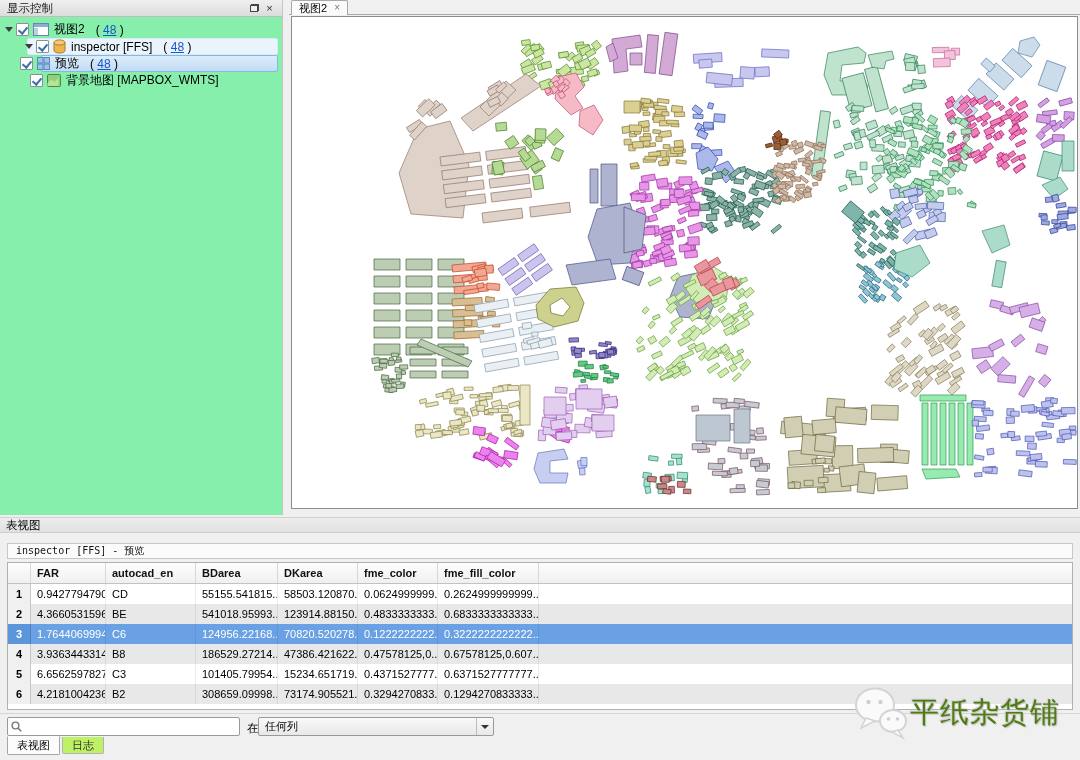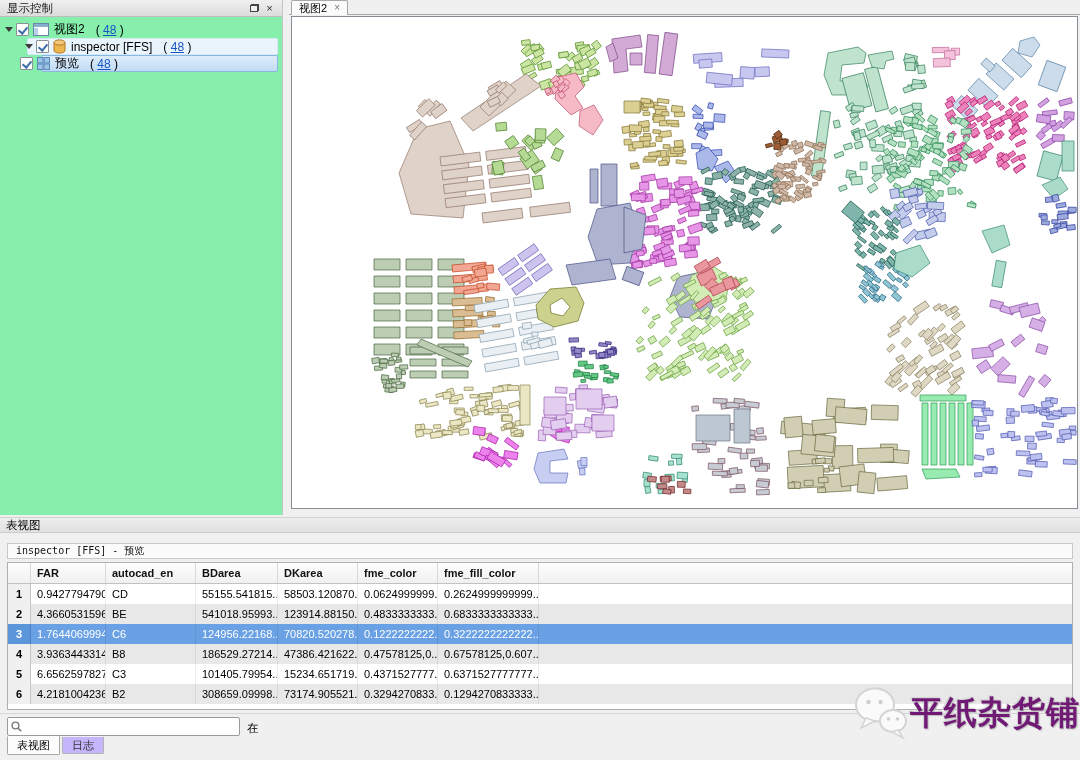--- a/index.html
+++ b/index.html
@@ -57,25 +57,25 @@
   #in-label { position:absolute; left:247px; top:7px; font-size:11.5px; }
   #col-combo { position:absolute; left:258px; top:3px; width:236px; height:19px; background:linear-gradient(#f9f9f9,#e8e8e8); border:1px solid #9a9a9a; border-radius:2px; display:flex; align-items:center; font-size:11px; }
   #col-combo .val { flex:1; padding-left:6px; }
   #col-combo .arr-box { width:17px; height:100%; border-left:1px solid #bdbdbd; display:flex; align-items:center; justify-content:center; }
   .darr { width:0; height:0; border-left:4px solid transparent; border-right:4px solid transparent; border-top:4px solid #333; }
 
   
   #bottom-tabs { position:absolute; top:737px; left:0; width:1080px; height:23px; display:flex; align-items:flex-start; padding-left:7px; }
   .btab { font-size:11px; display:flex; align-items:center; padding:0 9px; }
   .btab.active { height:19px; background:#fcfcfc; border:1px solid #a6a6a6; border-top:1px solid #fcfcfc; margin-top:-1px; border-radius:0 0 2px 2px; }
-  .btab.inactive { height:17px; background:#c4b5fd; border:1px solid #b2b2b2; border-top:none; border-radius:0 0 2px 2px; margin-left:2px; color:#333; }
+  .btab.inactive { height:17px; background:#bef264; border:1px solid #b2b2b2; border-top:none; border-radius:0 0 2px 2px; margin-left:2px; color:#333; }
 
   
   #watermark { position:absolute; left:852px; top:678px; width:228px; height:70px; display:flex; align-items:center; pointer-events:none; z-index:10; }
-  #wm-text { font-size:33px; font-weight:bold; letter-spacing:1px; color:#701a75; text-shadow:1px 1px 1px #bdbdbd, -1px -1px 1px #cdcdcd; white-space:nowrap; }
+  #wm-text { font-size:29px; font-weight:normal; letter-spacing:1px; color:#4d7c0f; text-shadow:1px 1px 1px #bdbdbd, -1px -1px 1px #cdcdcd; white-space:nowrap; }
 </style>
 </head>
 <body>
 
 <div id="app">
 
   <div id="left-panel">
     <div class="panel-hdr">
       <span class="ttl">显示控制</span>
       <span class="hdr-btn">
@@ -114,20 +114,30 @@
         <span class="ticon">
           <svg width="13" height="13">
               <rect x="0.5" y="0.5" width="5.5" height="5.5" fill="#9cc3e8" stroke="#5a88b8"></rect>
               <rect x="7" y="0.5" width="5.5" height="5.5" fill="#9cc3e8" stroke="#5a88b8"></rect>
               <rect x="0.5" y="7" width="5.5" height="5.5" fill="#9cc3e8" stroke="#5a88b8"></rect>
               <rect x="7" y="7" width="5.5" height="5.5" fill="#9cc3e8" stroke="#5a88b8"></rect>
             </svg>
         </span>
         <span class="tlabel">预览</span>
         <span class="cnt"><span>(</span> <a>48</a> <span>)</span></span>
+      </div>
+      <div class="trow" style="padding-left:30px">
+        <span class="cb"></span>
+        <span class="ticon">
+          <svg width="14" height="13">
+              <rect x="0.5" y="0.5" width="13" height="12" rx="1" fill="#8fd07a" stroke="#4a8a3a"></rect>
+              <path d="M0.5,9 l4,-3.5 3,2.5 4,-4.5 v8.5 h-11 z" fill="#b8e49a"></path>
+            </svg>
+        </span>
+        <span class="tlabel">背景地图 [MAPBOX_WMTS]</span>
       </div>
     </div>
   </div>
 
   <div id="view-pane">
     <div class="vtabbar">
       <div class="vtab">
         <span>视图2</span>
         <span class="x">×</span>
       </div>
@@ -1644,20 +1654,26 @@
       </div>
   </div>
 
   <div id="search-row">
     <input id="search-input" type="text" value="" style="">
     <svg id="mag" width="11" height="11" viewBox="0 0 11 11">
       <circle cx="4.5" cy="4.5" r="3.4" fill="none" stroke="#777" stroke-width="1.4"></circle>
       <line x1="7.2" y1="7.2" x2="10.2" y2="10.2" stroke="#777" stroke-width="1.6"></line>
     </svg>
     <span id="in-label">在</span>
+    <div id="col-combo">
+      <span class="val">任何列</span>
+      <span class="arr-box">
+          <span class="darr"></span>
+        </span>
+    </div>
   </div>
 
   <div id="bottom-tabs">
     <div class="btab active">表视图</div>
     <div class="btab inactive">日志</div>
   </div>
 
   <div id="watermark">
     <svg width="58" height="62" viewBox="0 0 58 62">
       <ellipse cx="23" cy="23" rx="19" ry="16.5" fill="#fafafa" stroke="#d4d4d4" stroke-width="2"></ellipse>

